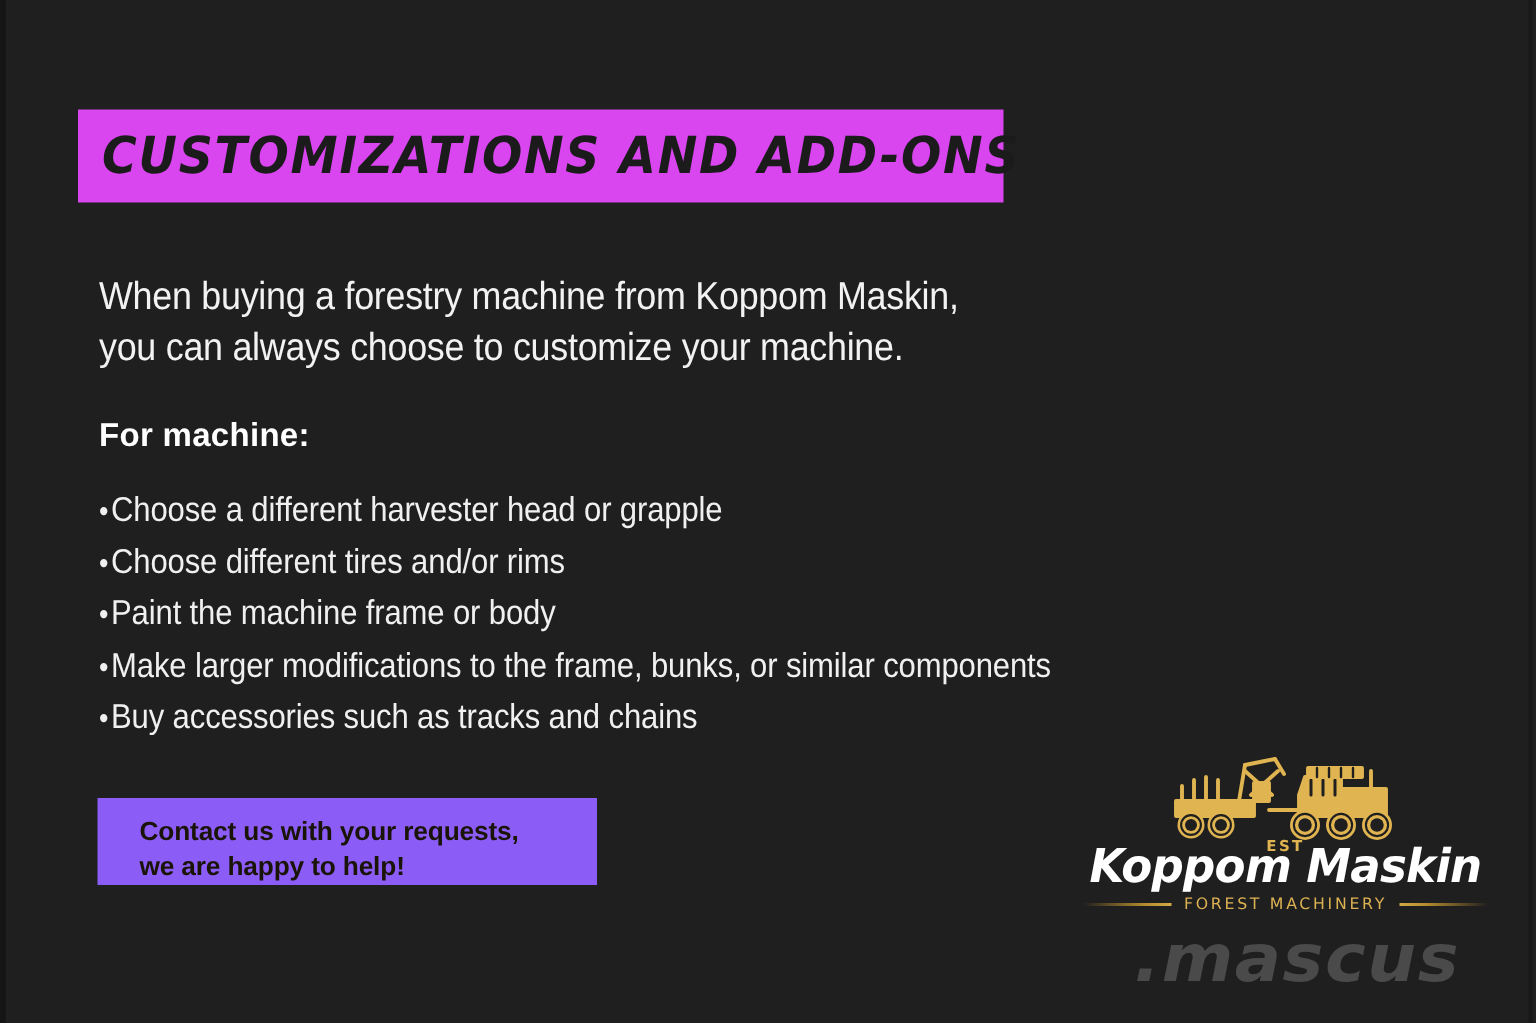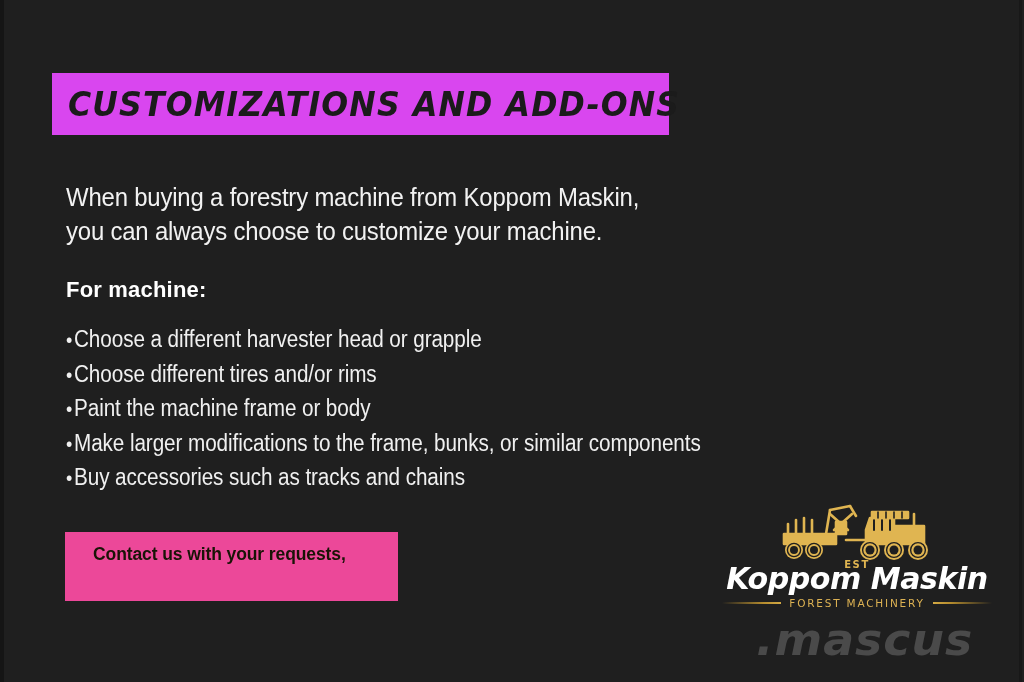--- a/index.html
+++ b/index.html
@@ -117,22 +117,22 @@
     margin-right: 2px;
     color: #f0f0f0;
   }
 
   
   .cta {
     position: absolute;
     left: 65px;
     top: 532px;
     width: 333px;
-    height: 69px;
-    background: #ec4899;
+    height: 58px;
+    background: #8b5cf6;
     box-sizing: border-box;
     padding: 11px 0 0 28px;
   }
   .cta-line {
     display: block;
     color: #191406;
     font-family: "Liberation Sans", sans-serif;
     font-weight: 700;
     font-size: 17.5px;
     line-height: 23px;
@@ -285,20 +285,21 @@
       <span>Make larger modifications to the frame, bunks, or similar components</span>
     </li>
     <li>
       <span class="dot">•</span>
       <span>Buy accessories such as tracks and chains</span>
     </li>
   </ul>
 
   <div class="cta">
     <span class="cta-line">Contact us with your requests,</span>
+    <span class="cta-line">we are happy to help!</span>
   </div>
 
   <div class="logo">
 
     <svg class="logo-machine" viewBox="0 0 170 62" xmlns="http://www.w3.org/2000/svg">
       <g fill="none" stroke="#e0b551" stroke-width="2.6" stroke-linecap="round" stroke-linejoin="round">
 
         <path d="M14 24 L14 44"></path>
         <path d="M22 20 L22 44"></path>
         <path d="M30 18 L30 44"></path>

